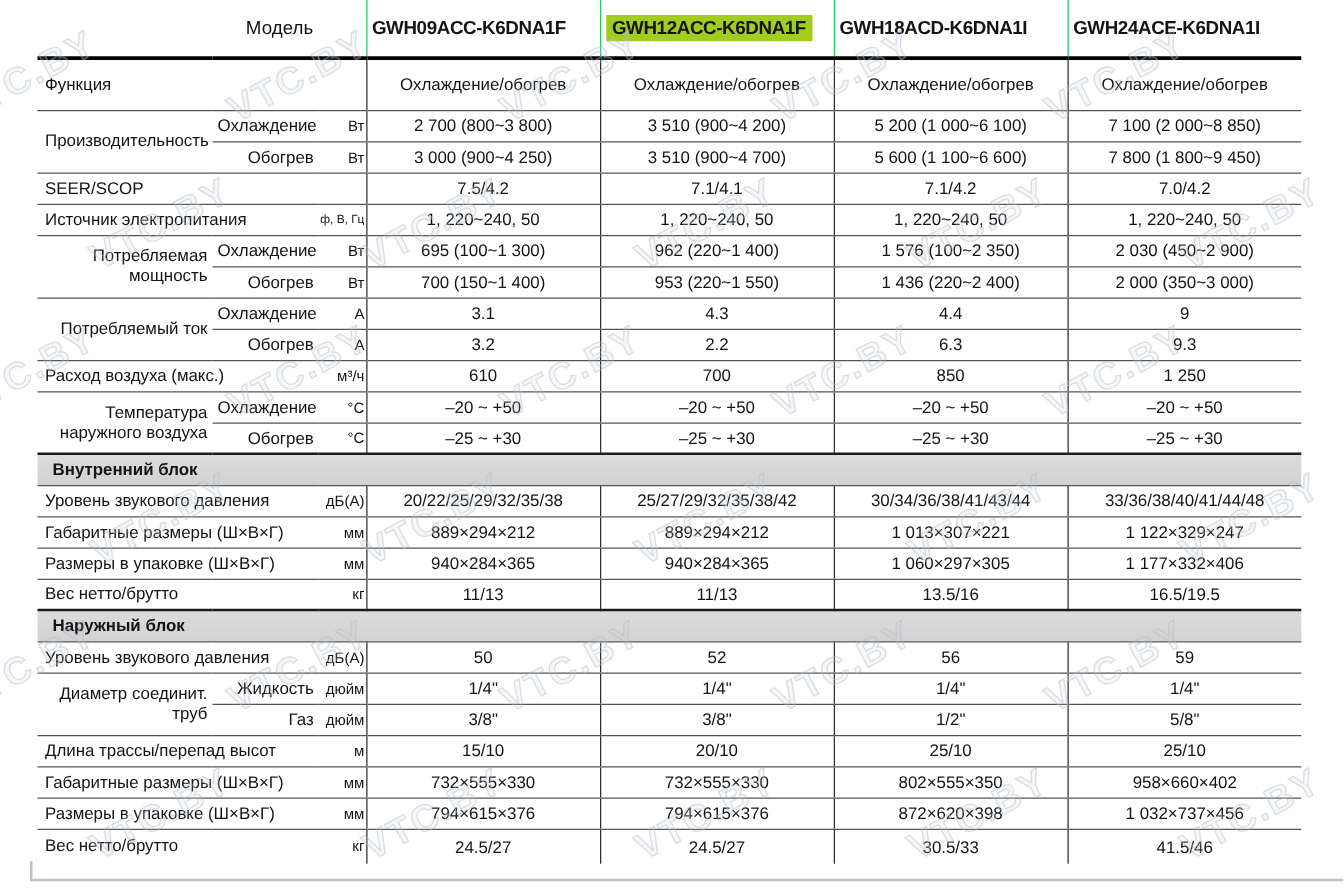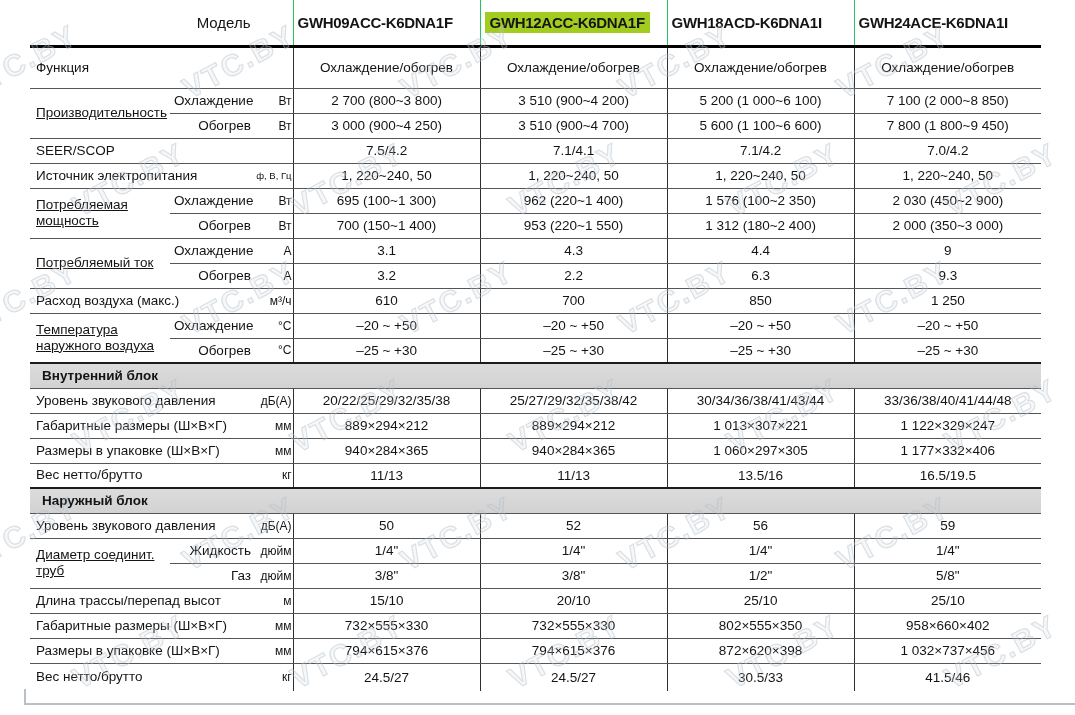--- a/index.html
+++ b/index.html
@@ -18,21 +18,21 @@
   th.model-label{font-weight:normal;font-size:14px;text-align:right;padding-right:42px;}
   th.model{font-weight:bold;text-align:left;letter-spacing:-0.3px;border-left:1px solid #22c55e;}
   th.model .hl{display:inline-block;padding:2px 5px;}
   
   .spec-table tbody tr{height:25px;}
   .spec-table tbody tr.funct{height:42px;}
   .spec-table tbody tr:last-child{height:28px;}
   .spec-table tbody tr:last-child td{border-bottom:none;}
   .spec-table td{border-bottom:1px solid #555;font-size:13.5px;}
   td.lbl{text-align:left;padding-left:6px;line-height:1.15;}
-  td.grplbl{text-align:left;padding-left:6px;line-height:1.15;text-decoration:underline;}
+  td.grplbl{text-align:right;padding-left:6px;line-height:1.15;}
   td.sub{text-align:right;padding-left:4px;}
   td.unit{text-align:right;font-size:12px;padding:0 1px;white-space:nowrap;}
   td.unit.small{font-size:9.5px;}
   td.val{text-align:center;border-left:1px solid #2e2e2e;white-space:nowrap;}
   tr.section td{
     border-top:2px solid #1c1c1c;border-bottom:1px solid #555;
     background:linear-gradient(#dcdcdc,#d2d2d2);
     font-weight:bold;padding-left:12px;font-size:13.5px;
   }
   
@@ -118,21 +118,21 @@
           <td class="val">695 (100~1 300)</td>
           <td class="val">962 (220~1 400)</td>
           <td class="val">1 576 (100~2 350)</td>
           <td class="val">2 030 (450~2 900)</td>
         </tr>
         <tr>
           <td class="sub">Обогрев</td>
           <td class="unit">Вт</td>
           <td class="val">700 (150~1 400)</td>
           <td class="val">953 (220~1 550)</td>
-          <td class="val">1 312 (180~2 400)</td>
+          <td class="val">1 436 (220~2 400)</td>
           <td class="val">2 000 (350~3 000)</td>
         </tr>
         <tr>
           <td class="grplbl" rowspan="2">Потребляемый ток</td>
           <td class="sub">Охлаждение</td>
           <td class="unit">А</td>
           <td class="val">3.1</td>
           <td class="val">4.3</td>
           <td class="val">4.4</td>
           <td class="val">9</td>

